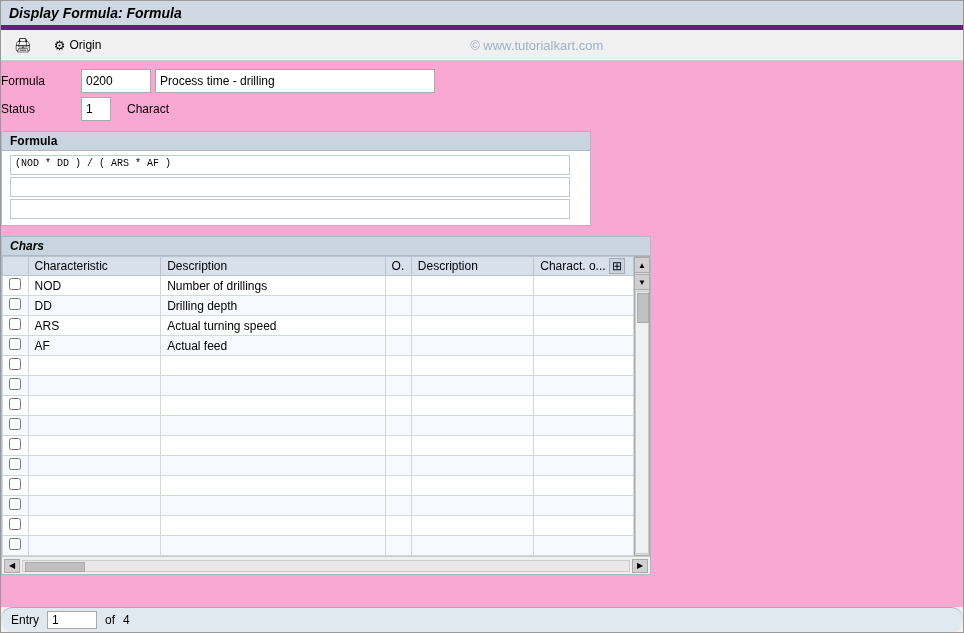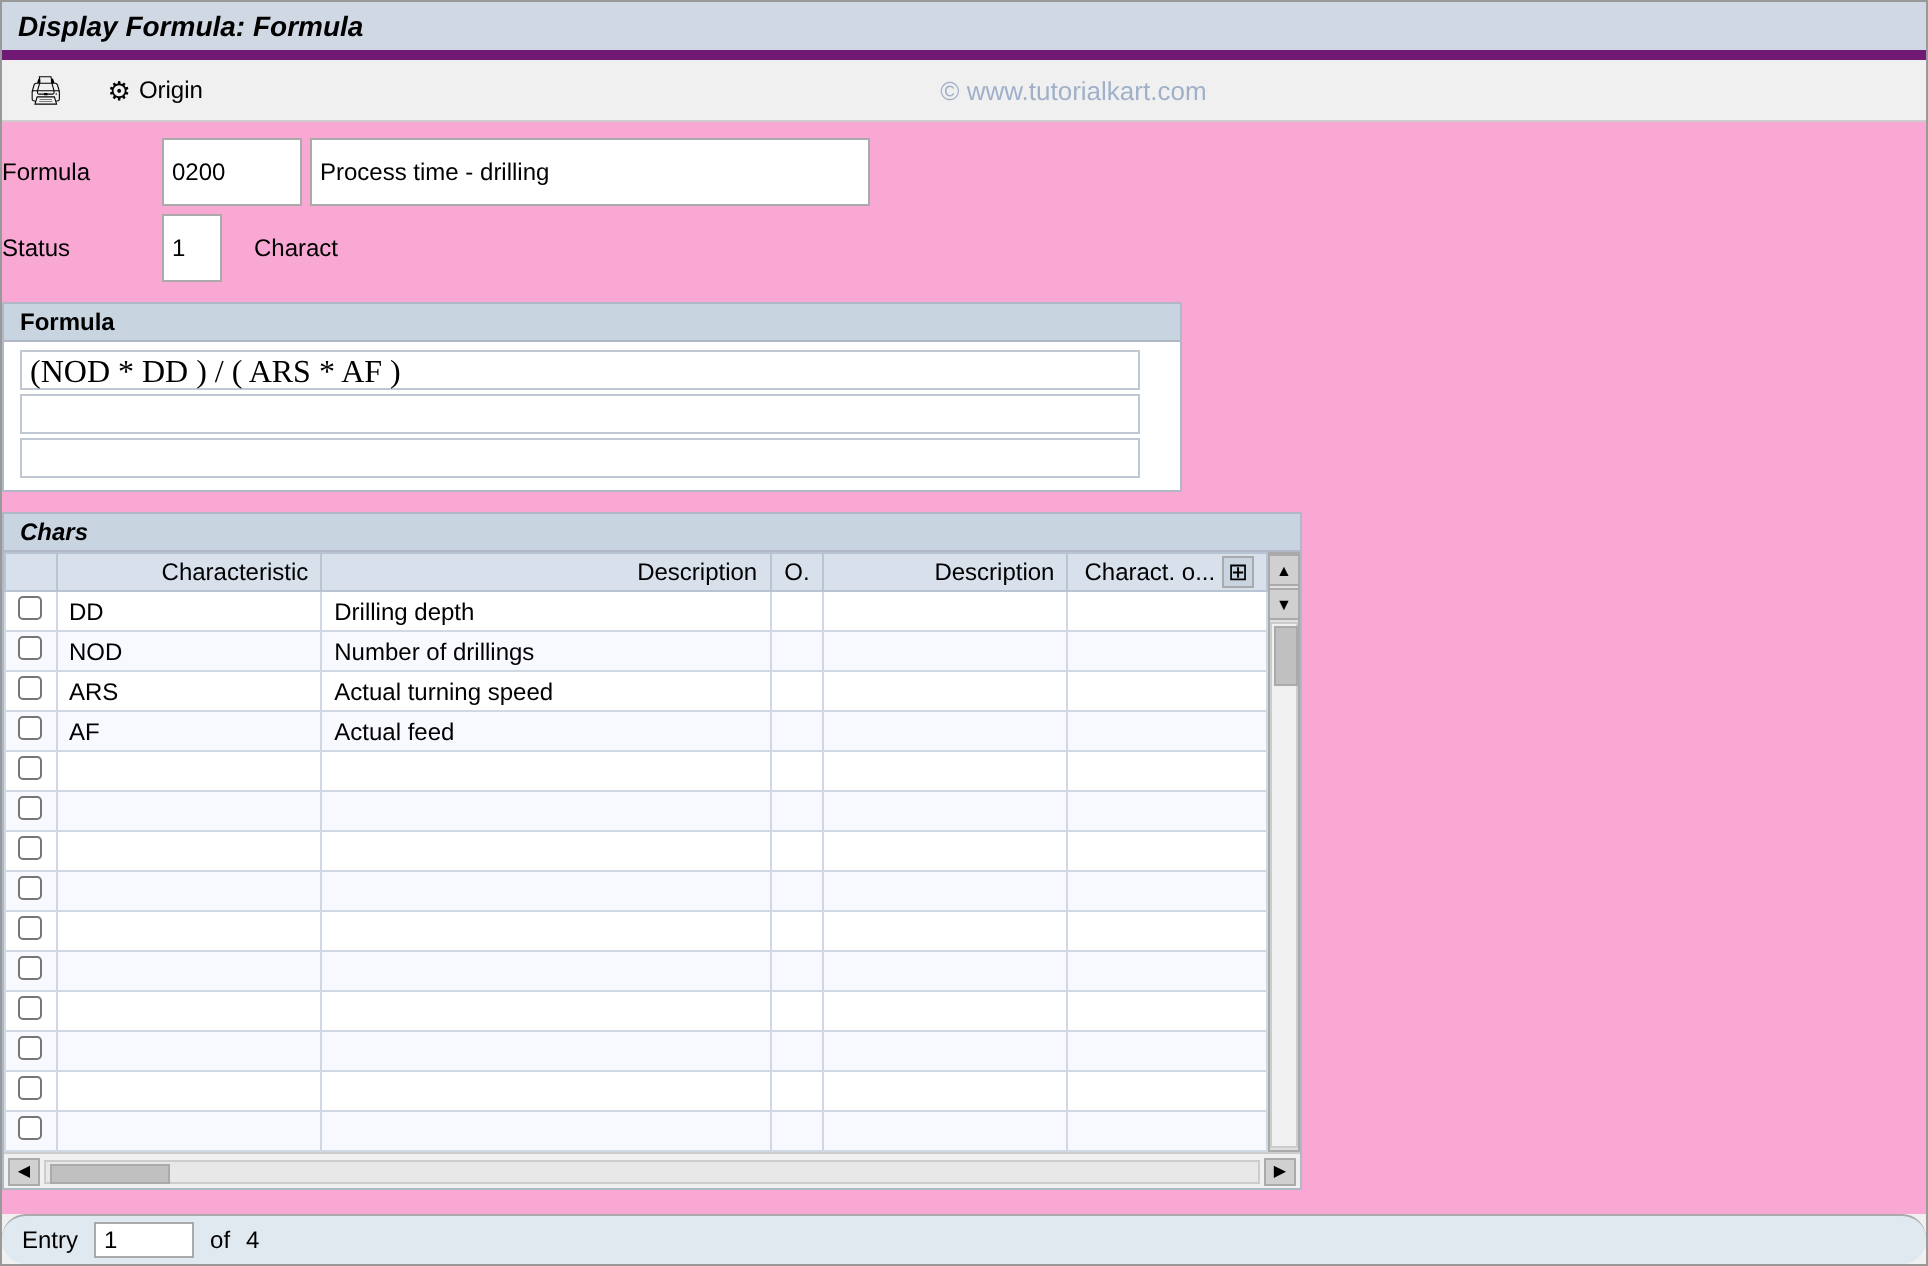--- a/index.html
+++ b/index.html
@@ -59,21 +59,21 @@
     }
     .form-label {
       width: 80px;
       font-weight: normal;
     }
     .form-input {
       border: 1px solid #aaa;
       background: #fff;
       padding: 1px 4px;
       font-size: 12px;
-      height: 34px;
+      height: 24px;
     }
     .form-input-code {
       width: 70px;
       margin-right: 4px;
     }
     .form-input-desc {
       width: 280px;
     }
     .form-input-status {
       width: 30px;
@@ -98,22 +98,22 @@
     }
     .formula-content {
       padding: 4px 8px;
     }
     .formula-row {
       border: 1px solid #c0c8d4;
       background: #fff;
       height: 20px;
       margin-bottom: 2px;
       padding: 2px 4px;
-      font-family: Liberation Serif, serif;
-      font-size: 16px;
+      font-family: Liberation Mono, monospace;
+      font-size: 10px;
     }
     .formula-row:first-child {
       color: #000;
     }
     .chars-section {
       border: 1px solid #b0b8c8;
       background: #fff;
       margin-top: 4px;
       flex: 1;
     }
@@ -131,21 +131,21 @@
     }
     .chars-table {
       width: 100%;
       border-collapse: collapse;
       flex: 1;
     }
     .chars-table th {
       background: #d8e0ec;
       border: 1px solid #b8c4d4;
       padding: 2px 6px;
-      text-align: right;
+      text-align: left;
       font-weight: normal;
       font-size: 12px;
       white-space: nowrap;
     }
     .chars-table td {
       border: 1px solid #d0d8e4;
       padding: 2px 6px;
       font-size: 12px;
       height: 18px;
     }
@@ -293,30 +293,30 @@
               <th style="width:120px;">Description</th>
               <th style="width:80px;">
                 Charact. o...
                 <span style="cursor:pointer; background:#c8d4e0; border:1px solid #aaa; padding:0 2px;">⊞</span>
               </th>
             </tr>
           </thead>
           <tbody id="chars-tbody">
           <tr>
       <td><input type="checkbox" style="width: 12px; height: 12px;"></td>
+      <td>NOD</td>
+      <td>Number of drillings</td>
+      <td></td>
+      <td></td>
+      <td></td>
+    </tr>
+              <tr>
+      <td><input type="checkbox" style="width: 12px; height: 12px;"></td>
       <td>DD</td>
       <td>Drilling depth</td>
-      <td></td>
-      <td></td>
-      <td></td>
-    </tr>
-              <tr>
-      <td><input type="checkbox" style="width: 12px; height: 12px;"></td>
-      <td>NOD</td>
-      <td>Number of drillings</td>
       <td></td>
       <td></td>
       <td></td>
     </tr>
               <tr>
       <td><input type="checkbox" style="width: 12px; height: 12px;"></td>
       <td>ARS</td>
       <td>Actual turning speed</td>
       <td></td>
       <td></td>

